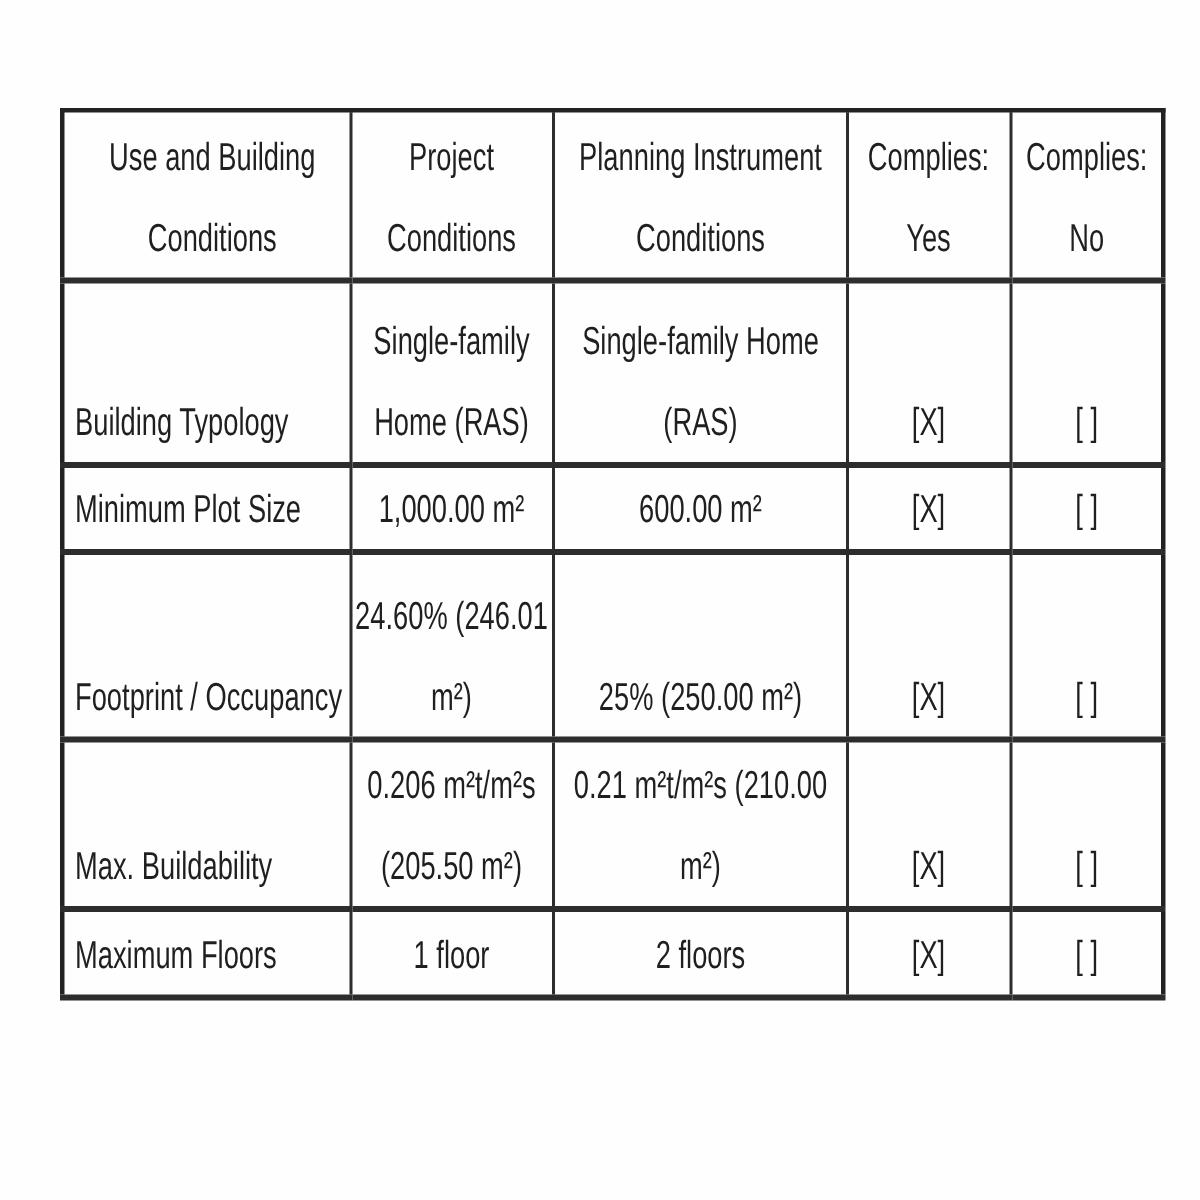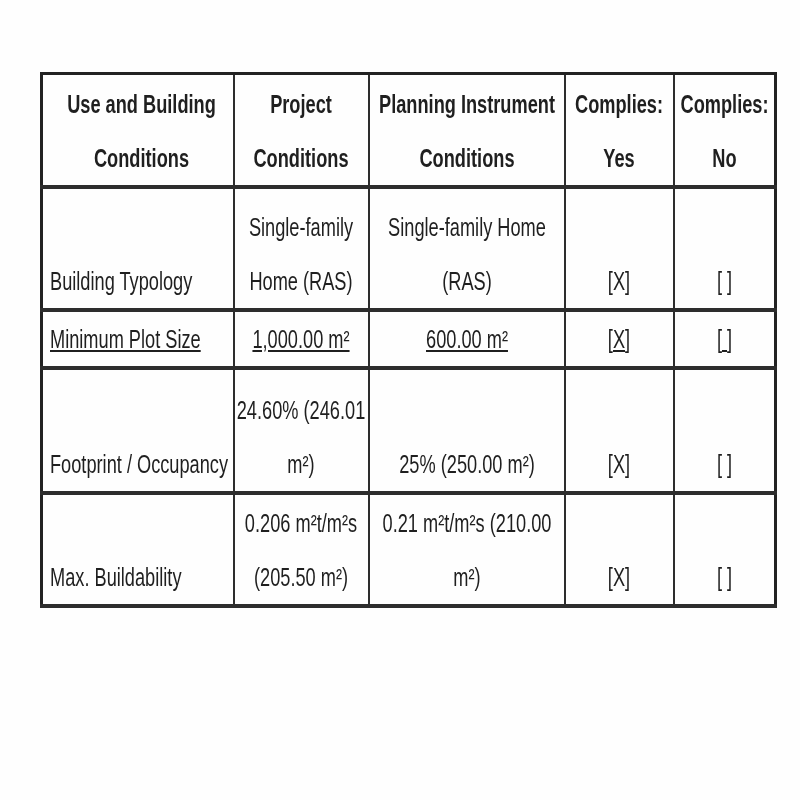--- a/index.html
+++ b/index.html
@@ -29,38 +29,38 @@
     border: 3px solid #222222;
   }
   col.c-use      { width: 192px; }
   col.c-project  { width: 135px; }
   col.c-planning { width: 196px; }
   col.c-yes      { width: 109px; }
   col.c-no       { width: 102px; }
 
   tr.r-head { height: 113px; }
   tr.r-1    { height: 123px; }
-  tr.r-2    { height: 54px; text-decoration: underline;  }
+  tr.r-2    { height: 54px;  }
   tr.r-3    { height: 125px; }
   tr.r-4    { height: 113px; }
   tr.r-5    { height: 59px;  }
   tr.r-6    { height: 66px;  }
 
   th, td {
     border: 2px solid #2d2d2d;
     border-bottom-width: 4px;
     vertical-align: bottom;
     padding: 0;
     font-size: 26px;
     line-height: 54px;
     font-weight: 400;
     overflow: hidden;
   }
   tr.r-6 th, tr.r-6 td { border-bottom-width: 3px; }
-  th { font-weight: 700; }
+  th { font-weight: 400; }
 
   
   .ct {
     display: block;
     width: 200%;
     margin-left: -50%;
     text-align: center;
     white-space: pre-line;
     transform: scaleX(0.70);
     transform-origin: 50% 100%;
@@ -183,16 +183,33 @@
 m²)</span>
           </td>
         <td>
             <span class="ct">[X]</span>
           </td>
         <td>
             <span class="ct">[ ]</span>
           </td>
       </tr>
 
+      <tr class="r-5">
+        <td class="c1">
+            <span class="ct">Maximum Floors</span>
+          </td>
+        <td>
+            <span class="ct">1 floor</span>
+          </td>
+        <td>
+            <span class="ct">2 floors</span>
+          </td>
+        <td>
+            <span class="ct">[X]</span>
+          </td>
+        <td>
+            <span class="ct">[ ]</span>
+          </td>
+      </tr>
 
     </tbody>
   </table>
 </div>
 
 </body></html>

